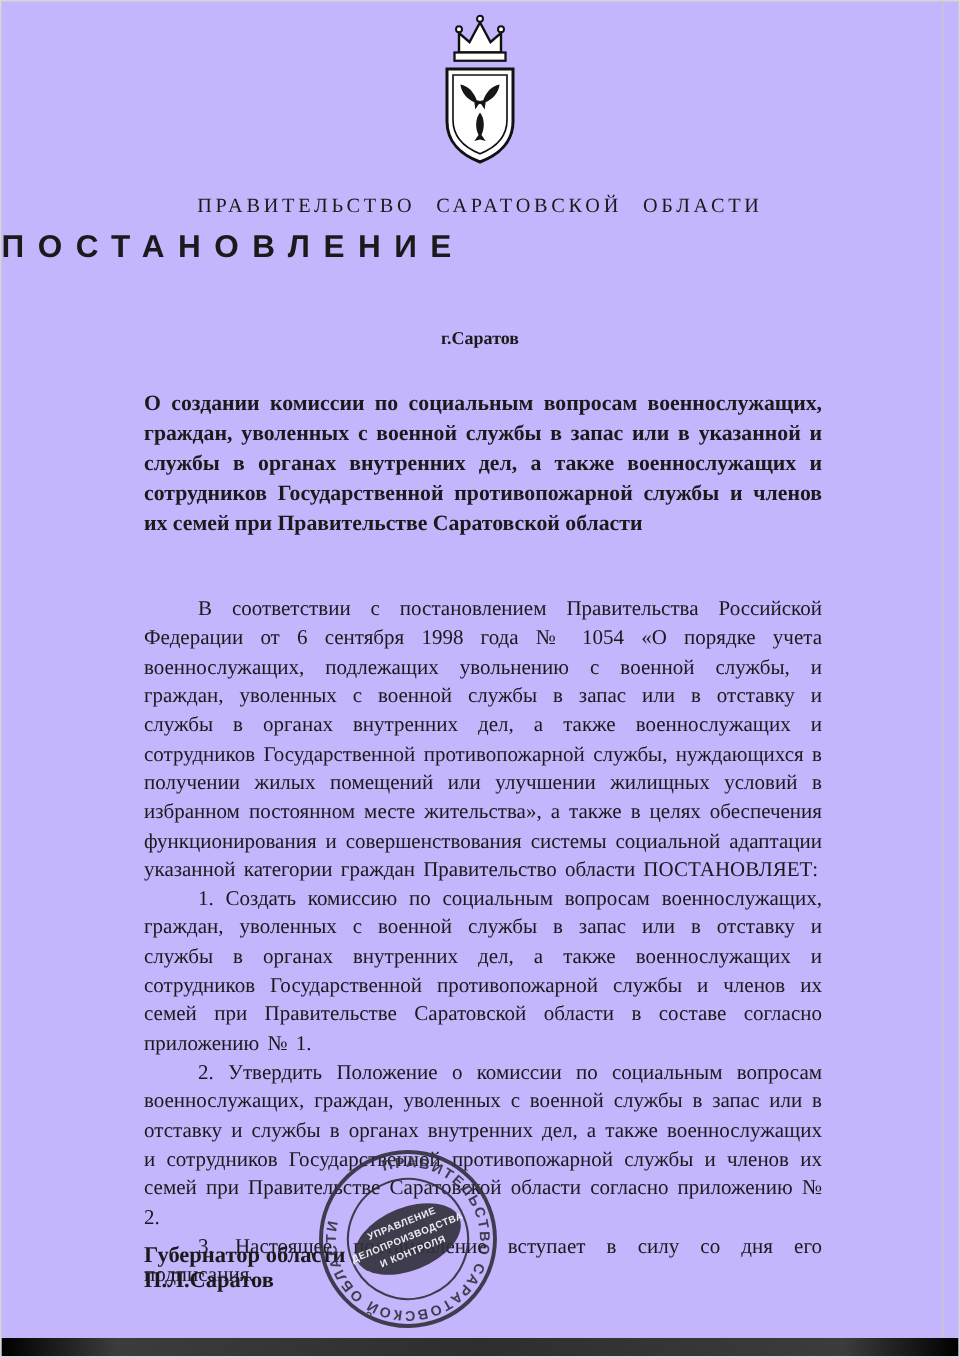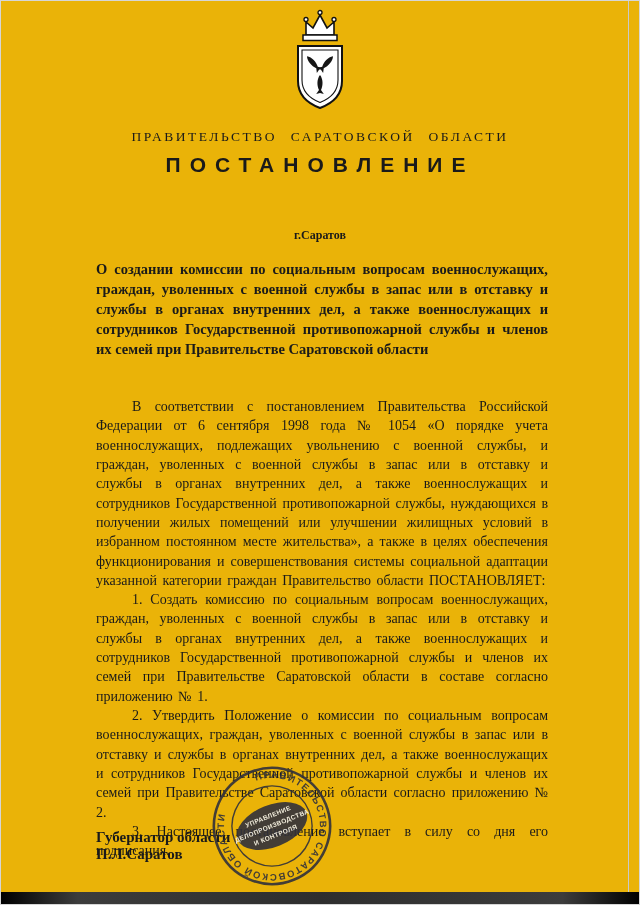--- a/index.html
+++ b/index.html
@@ -2,21 +2,21 @@
 <html><head>
 <meta charset="utf-8">
 <style>
   * { margin: 0; padding: 0; box-sizing: border-box; }
   html, body { background: #e9e9e9; }
   .page {
     position: relative;
     width: 640px;
     height: 905px;
     margin: 0 auto;
-    background: #eab308;
+    background: #c4b5fd;
     border: 1px solid #d6d6d6;
     overflow: hidden;
     font-family: "Liberation Serif", serif;
     color: #1a1a1a;
   }
   
   .crest {
     position: absolute;
     top: 8px;
     left: 50%;
@@ -33,37 +33,36 @@
     text-align: center;
     font-size: 13.5px;
     letter-spacing: 2.5px;
     word-spacing: 8px;
   }
   .doctype {
     position: absolute;
     top: 152px;
     left: 0;
     width: 100%;
-    text-align: center;
     font-family: "Liberation Sans", sans-serif;
     font-size: 21px;
     font-weight: bold;
     letter-spacing: 9px;
   }
   .dateline {
     position: absolute;
     top: 189px;
     left: 0;
     width: 100%;
     text-align: center;
     font-size: 15.5px;
   }
   .city {
     position: absolute;
-    top: 227px;
+    top: 217px;
     left: 0;
     width: 100%;
     text-align: center;
     font-size: 12px;
     font-weight: bold;
   }
   
   .title {
     position: absolute;
     top: 258px;
@@ -180,21 +179,21 @@
           <path transform="translate(32,75) rotate(90)" d="M-9,0 C-5,-3.2 1.5,-3.2 6,-1 L10,-3.8 L9,0 L10,3.8 L6,1 C1.5,3.2 -5,3.2 -9,0 Z"></path>
         </g>
       </g>
     </svg>
   </div>
 
   <div class="org">ПРАВИТЕЛЬСТВО САРАТОВСКОЙ ОБЛАСТИ</div>
   <div class="doctype">ПОСТАНОВЛЕНИЕ</div>
   <div class="city">г.Саратов</div>
 
-  <div class="title">О создании комиссии по социальным вопросам военнослужащих, граждан, уволенных с военной службы в запас или в отставку и службы в органах внутренних дел, а также военнослужащих и сотрудников Государственной противопожарной службы и членов их семей при Правительстве Саратовской области</div>
+  <div class="title">О создании комиссии по социальным вопросам военнослужащих, граждан, уволенных с военной службы в запас или в указанной и службы в органах внутренних дел, а также военнослужащих и сотрудников Государственной противопожарной службы и членов их семей при Правительстве Саратовской области</div>
 
   <div class="bodytext">
     <p>В соответствии с постановлением Правительства Российской Федерации от 6 сентября 1998 года № 1054 «О порядке учета военнослужащих, подлежащих увольнению с военной службы, и граждан, уволенных с военной службы в запас или в отставку и службы в органах внутренних дел, а также военнослужащих и сотрудников Государственной противопожарной службы, нуждающихся в получении жилых помещений или улучшении жилищных условий в избранном постоянном месте жительства», а также в целях обеспечения функционирования и совершенствования системы социальной адаптации указанной категории граждан Правительство области ПОСТАНОВЛЯЕТ:</p>
     <p>1. Создать комиссию по социальным вопросам военнослужащих, граждан, уволенных с военной службы в запас или в отставку и службы в органах внутренних дел, а также военнослужащих и сотрудников Государственной противопожарной службы и членов их семей при Правительстве Саратовской области в составе согласно приложению № 1.</p>
     <p>2. Утвердить Положение о комиссии по социальным вопросам военнослужащих, граждан, уволенных с военной службы в запас или в отставку и службы в органах внутренних дел, а также военнослужащих и сотрудников Государственной противопожарной службы и членов их семей при Правительстве Саратовской области согласно приложению № 2.</p>
     <p>3. Настоящее постановление вступает в силу со дня его подписания.</p>
   </div>
 
   <div class="sigrow">
     <span>Губернатор области</span>

